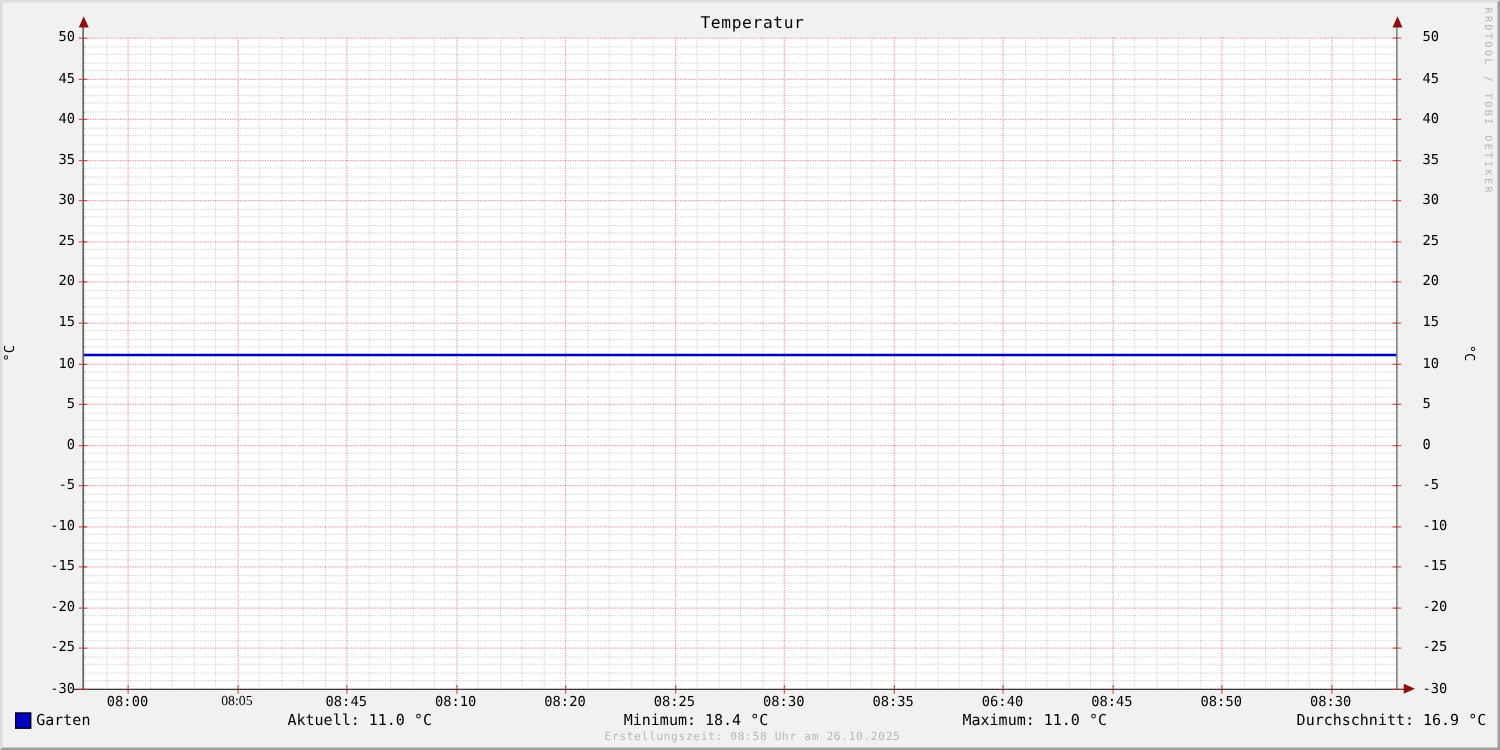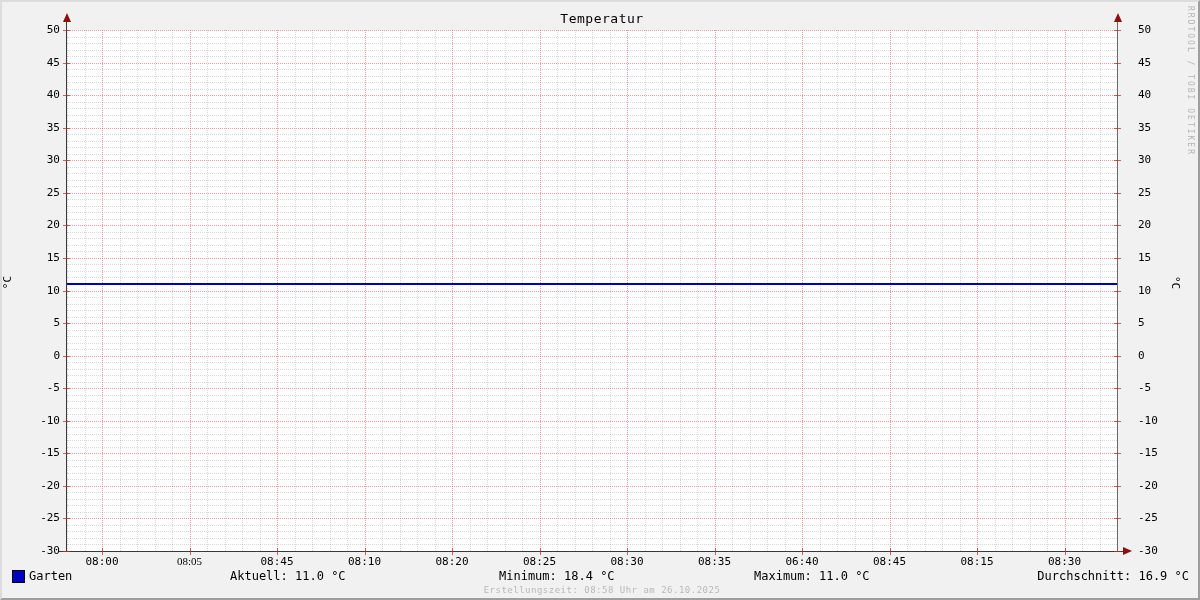--- a/index.html
+++ b/index.html
@@ -66,21 +66,21 @@
   #series-line{position:absolute;height:2px;}
   #legend-row{position:absolute;left:0;top:567px;width:1200px;height:15px;font-size:12px;}
   #legend-swatch{
     position:absolute;left:10px;top:1px;width:11px;height:11px;
     border:1px solid #000;
   }
   #legend-name{position:absolute;left:27px;top:0;}
   .stat{position:absolute;top:0;white-space:pre;}
   #stat-aktuell{left:228px;}
   #stat-minimum{left:497px;}
-  #stat-maximum{left:752px;}
+  #stat-maximum{left:768px;}
   #stat-durchschnitt{right:13px;}
   #footer{
     position:absolute;left:0;top:583px;width:1200px;text-align:center;
     font-size:9px;color:#b8b8b8;letter-spacing:0.5px;
   }
 </style>
 </head>
 <body>
 
 <div id="graph">
@@ -336,17 +336,17 @@
     <div class="xlab" style="left: 501.5px;">08:25</div>
     <div class="tick xt" style="left: 537.5px; top: 546px;"></div>
     <div class="xlab" style="left: 589px;">08:30</div>
     <div class="tick xt" style="left: 625px; top: 546px;"></div>
     <div class="xlab" style="left: 676.5px;">08:35</div>
     <div class="tick xt" style="left: 712.5px; top: 546px;"></div>
     <div class="xlab" style="left: 764px;">06:40</div>
     <div class="tick xt" style="left: 800px; top: 546px;"></div>
     <div class="xlab" style="left: 851.5px;">08:45</div>
     <div class="tick xt" style="left: 887.5px; top: 546px;"></div>
-    <div class="xlab" style="left: 939px;">08:15</div>
+    <div class="xlab" style="left: 939px;">08:50</div>
     <div class="tick xt" style="left: 975px; top: 546px;"></div>
     <div class="xlab" style="left: 1026.5px;">08:30</div>
     <div class="tick xt" style="left: 1062.5px; top: 546px;"></div>
   </div>
 
 </body></html>

